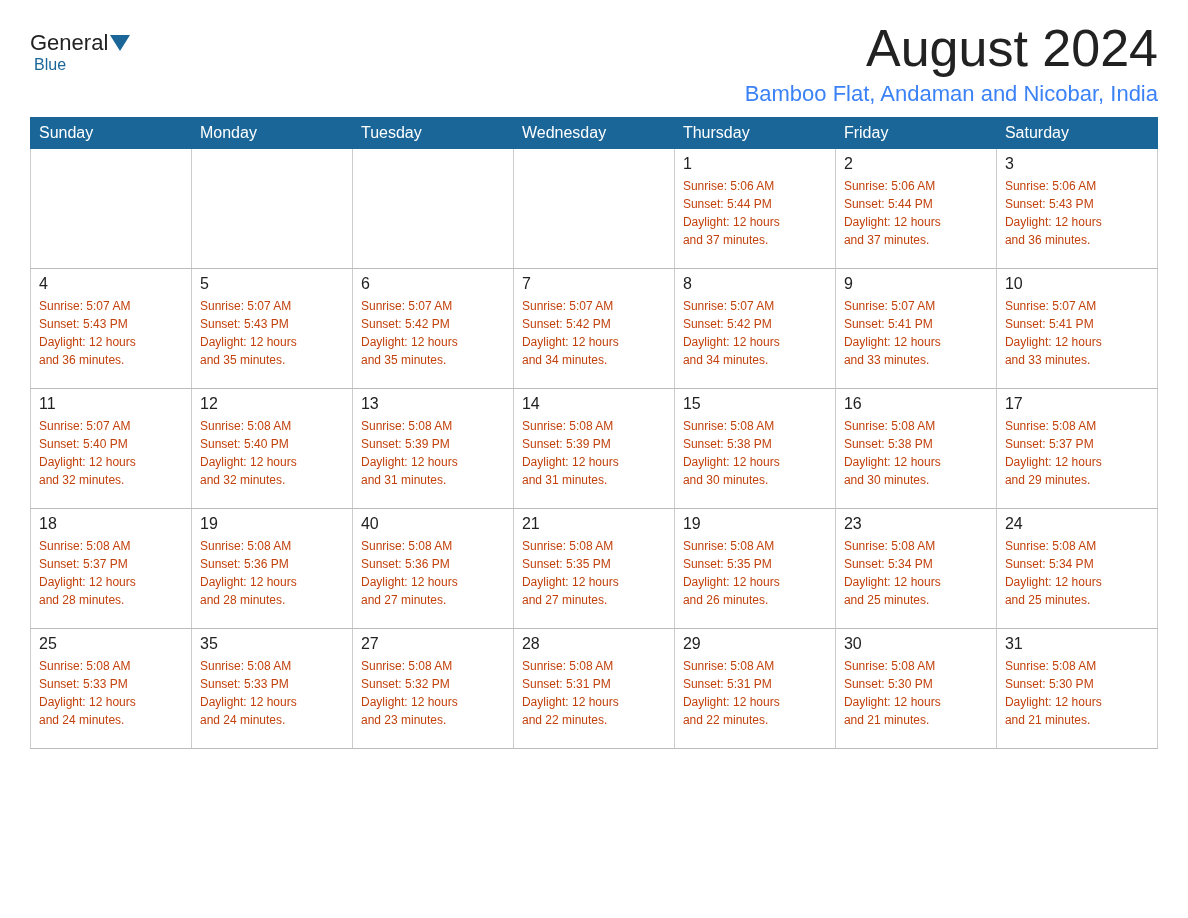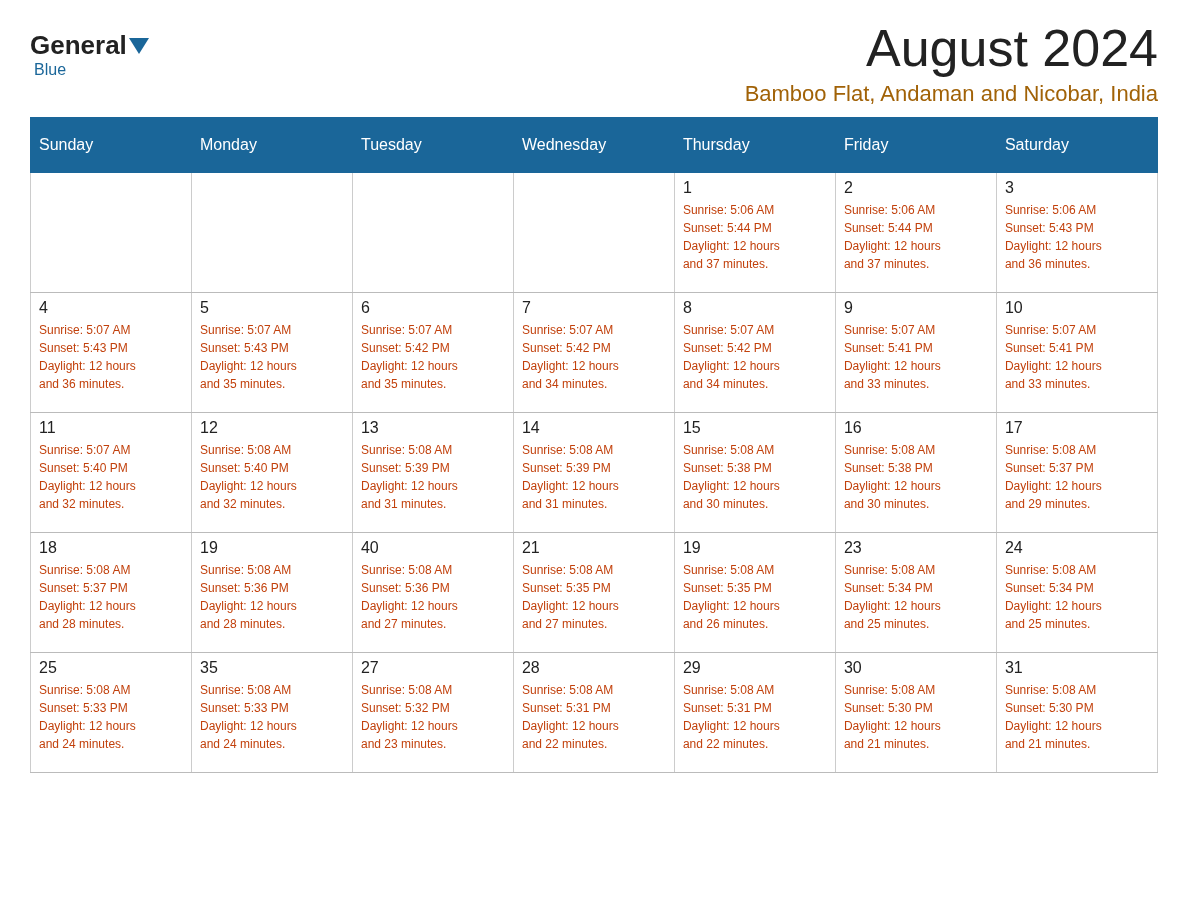--- a/index.html
+++ b/index.html
@@ -18,22 +18,22 @@
     }
     .logo {
       display: flex;
       flex-direction: column;
       align-items: flex-start;
       margin-top: 10px;
     }
     .logo-text {
       display: flex;
       align-items: center;
-      font-size: 26px;
-      font-weight: bold;
+      font-size: 22px;
+      font-weight: normal;
       color: #222;
     }
     .logo-general { color: #222; }
     .logo-arrow {
       display: inline-block;
       width: 0;
       height: 0;
       border-left: 10px solid transparent;
       border-right: 10px solid transparent;
       border-top: 16px solid #1a6699;
@@ -46,34 +46,34 @@
       margin-left: 36px;
     }
     .calendar-title {
       font-size: 52px;
       font-weight: 300;
       color: #222;
       line-height: 1.1;
     }
     .calendar-subtitle {
       font-size: 22px;
-      color: #a16207;
+      color: #3b82f6;
       margin-top: 4px;
     }
     .calendar-table {
       width: 100%;
       border-collapse: collapse;
       margin-top: 10px;
     }
     .calendar-table th {
       background: #1a6699;
       color: #fff;
       font-size: 16px;
       font-weight: normal;
-      padding: 18px 8px;
+      padding: 6px 8px;
       text-align: left;
       border: 1px solid #1a6699;
     }
     .calendar-table td {
       border: 1px solid #ccc;
       vertical-align: top;
       padding: 6px 8px;
       font-size: 12.5px;
       color: #333;
       width: 14.285%;

